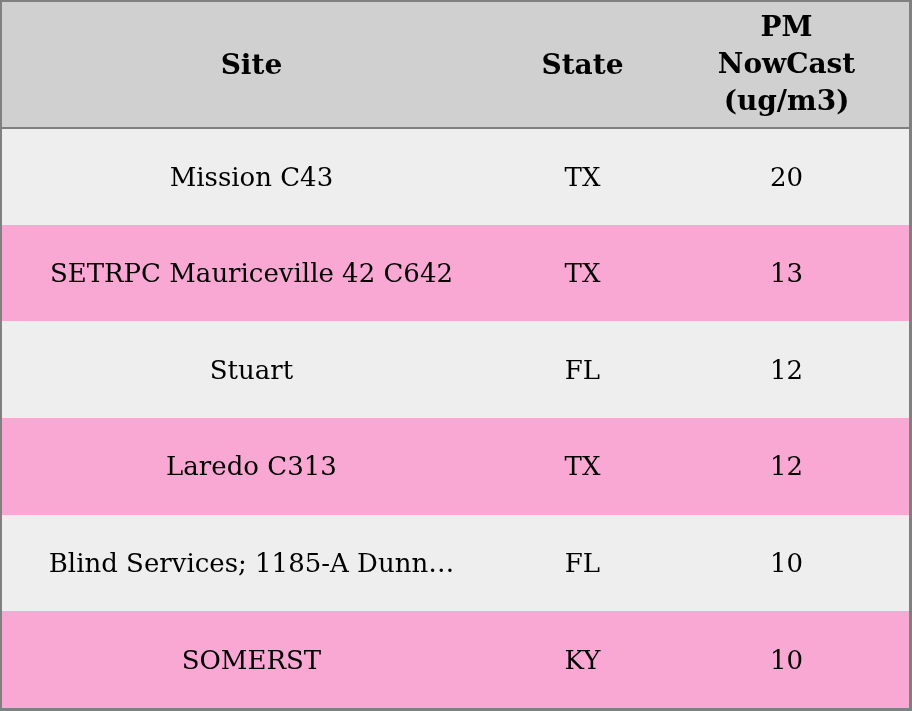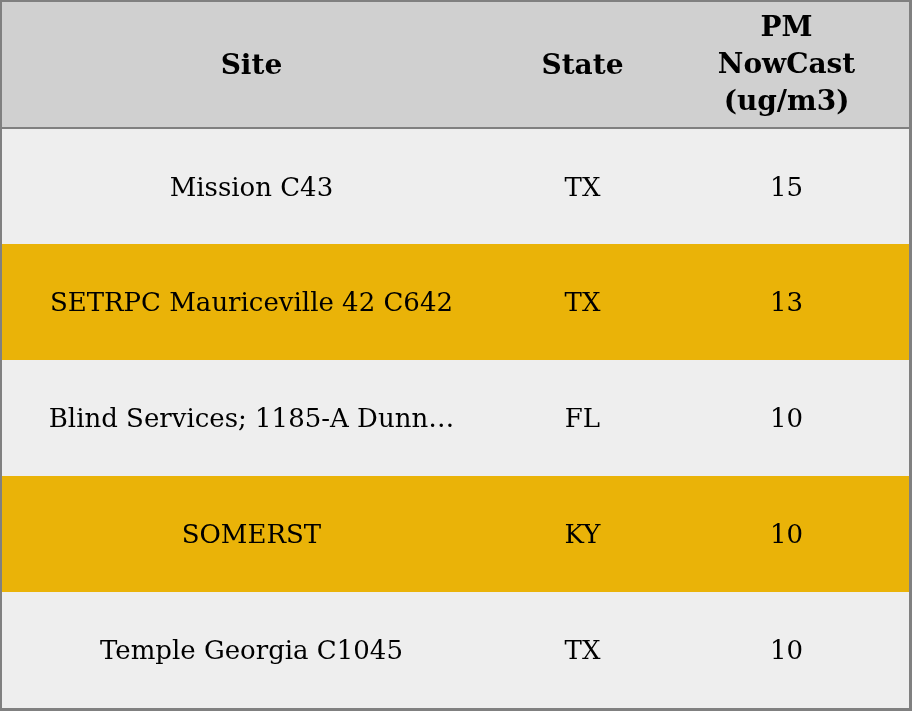--- a/index.html
+++ b/index.html
@@ -48,21 +48,21 @@
   }
   tbody tr {
     height: 57.8px;
   }
   tbody td {
     font-size: 26px;
     color: #000000;
     text-align: center;
     vertical-align: middle;
     padding: 0;
-    background: #eab308;
+    background: #f9a8d4;
     overflow: hidden;
     white-space: nowrap;
   }
   tbody tr:nth-child(odd) td {
     background: #eeeeee;
   }
 </style>
 </head>
 <body>
 
@@ -79,37 +79,42 @@
         <th>State</th>
         <th class="pm-header">PM
 NowCast
 (ug/m3)</th>
       </tr>
     </thead>
     <tbody>
       <tr>
         <td>Mission C43</td>
         <td>TX</td>
-        <td>15</td>
+        <td>20</td>
       </tr>
       <tr>
         <td>SETRPC Mauriceville 42 C642</td>
         <td>TX</td>
         <td>13</td>
+      </tr>
+      <tr>
+        <td>Stuart</td>
+        <td>FL</td>
+        <td>12</td>
+      </tr>
+      <tr>
+        <td>Laredo C313</td>
+        <td>TX</td>
+        <td>12</td>
       </tr>
       <tr>
         <td>Blind Services; 1185-A Dunn…</td>
         <td>FL</td>
         <td>10</td>
       </tr>
       <tr>
         <td>SOMERST</td>
         <td>KY</td>
         <td>10</td>
       </tr>
-      <tr>
-        <td>Temple Georgia C1045</td>
-        <td>TX</td>
-        <td>10</td>
-      </tr>
     </tbody>
   </table>
 </div>
 
 </body></html>

